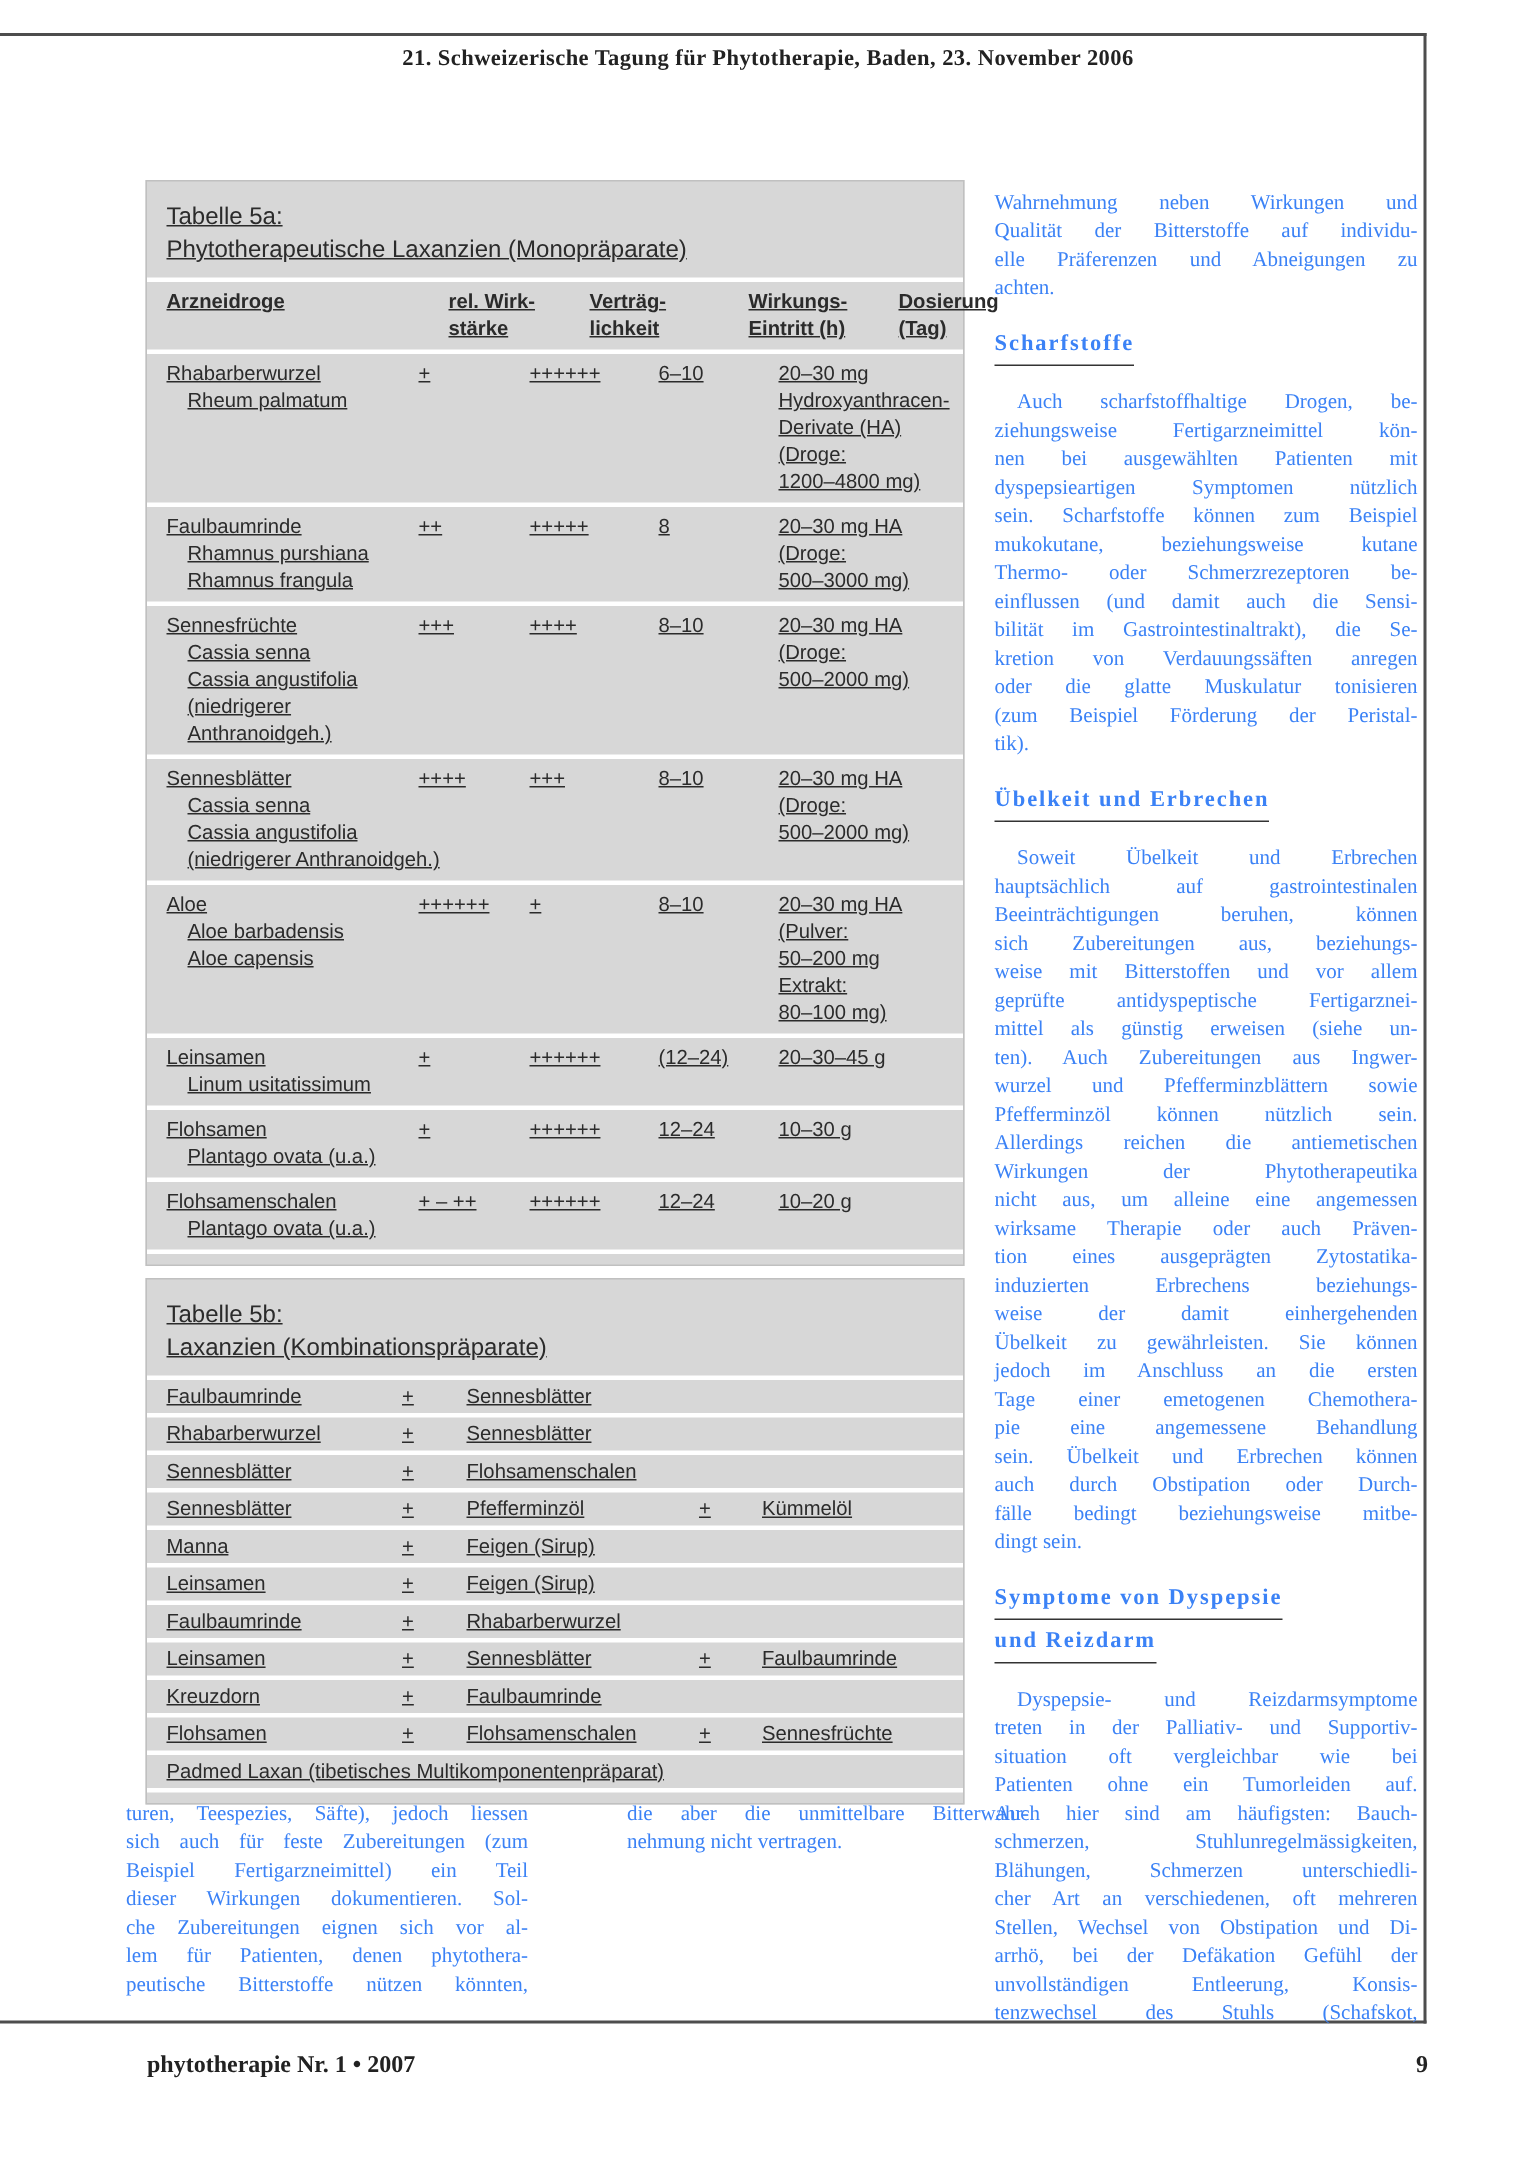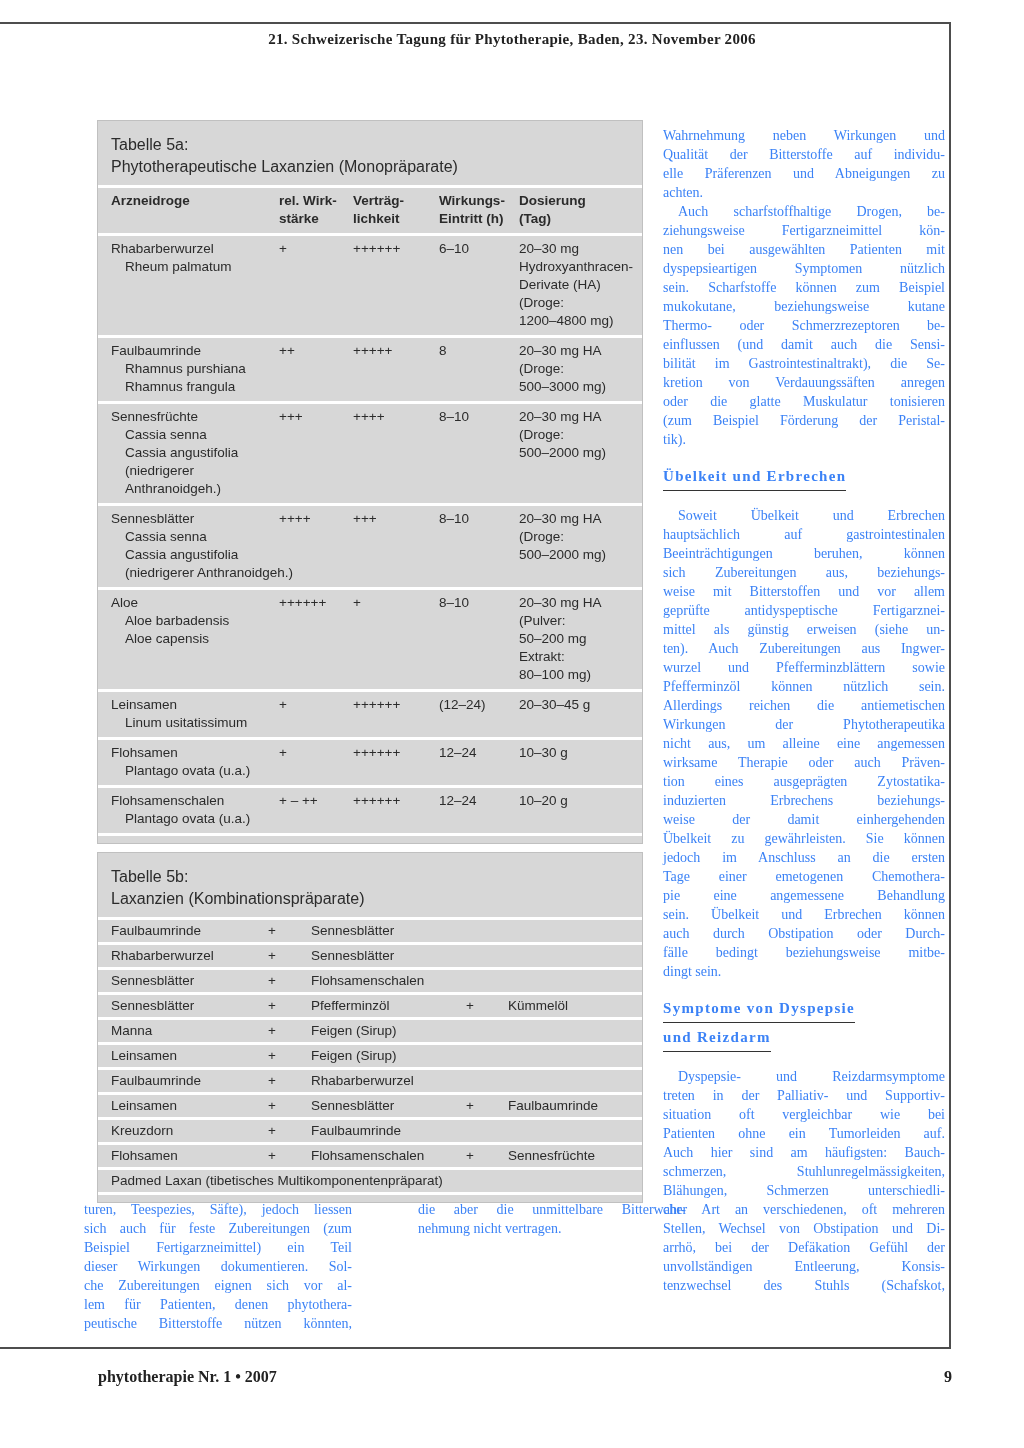--- a/index.html
+++ b/index.html
@@ -25,34 +25,35 @@
     color:#222;
   }
 
   
   .graybox {
     position:absolute; left:97px; width:546px;
     background:#d7d7d7;
     font-family:"Liberation Sans", sans-serif;
     color:#2b2b2b;
     border:1px solid #c0c0c0;
+    text-decoration:underline;
   }
   #table-5a { top:120px; }
   #table-5b { top:852px; }
 
   .t-caption { padding:13px 13px 7px 13px; font-size:16px; line-height:22px; }
 
   .t5a-header, .t5a-row {
     display:grid;
     grid-template-columns:168px 74px 86px 80px auto;
     border-top:3px solid #ffffff;
     padding:4px 6px 5px 13px;
     font-size:13.5px; line-height:18px;
   }
-  .t5a-header { font-weight:bold; }
+  .t5a-header { font-weight:bold;gap:20px; }
   .t5b-row {
     display:grid;
     grid-template-columns:157px 43px 155px 42px auto;
     border-top:3px solid #ffffff;
     padding:2px 6px 3px 13px;
     font-size:13.5px; line-height:17px;
   }
   .t5b-row.full { display:block; }
   .t-end { border-top:3px solid #ffffff; height:10px; }
   .nl { white-space:nowrap; }
@@ -379,20 +380,23 @@
       </div>
     <div class="t-end"></div>
   </div>
 
   <div class="txtcol" id="col-right">
       <div class="para">
         <div class="tl">Wahrnehmung neben Wirkungen und</div>
         <div class="tl">Qualität der Bitterstoffe auf individu-</div>
         <div class="tl">elle Präferenzen und Abneigungen zu</div>
         <div class="tl closed">achten.</div>
+      </div>
+      <div class="heading">
+        <div class="hline"><span class="hl">Scharfstoffe</span></div>
       </div>
       <div class="para">
         <div class="tl ind-first">Auch scharfstoffhaltige Drogen, be-</div>
         <div class="tl">ziehungsweise Fertigarzneimittel kön-</div>
         <div class="tl">nen bei ausgewählten Patienten mit</div>
         <div class="tl">dyspepsieartigen Symptomen nützlich</div>
         <div class="tl">sein. Scharfstoffe können zum Beispiel</div>
         <div class="tl">mukokutane, beziehungsweise kutane</div>
         <div class="tl">Thermo- oder Schmerzrezeptoren be-</div>
         <div class="tl">einflussen (und damit auch die Sensi-</div>

